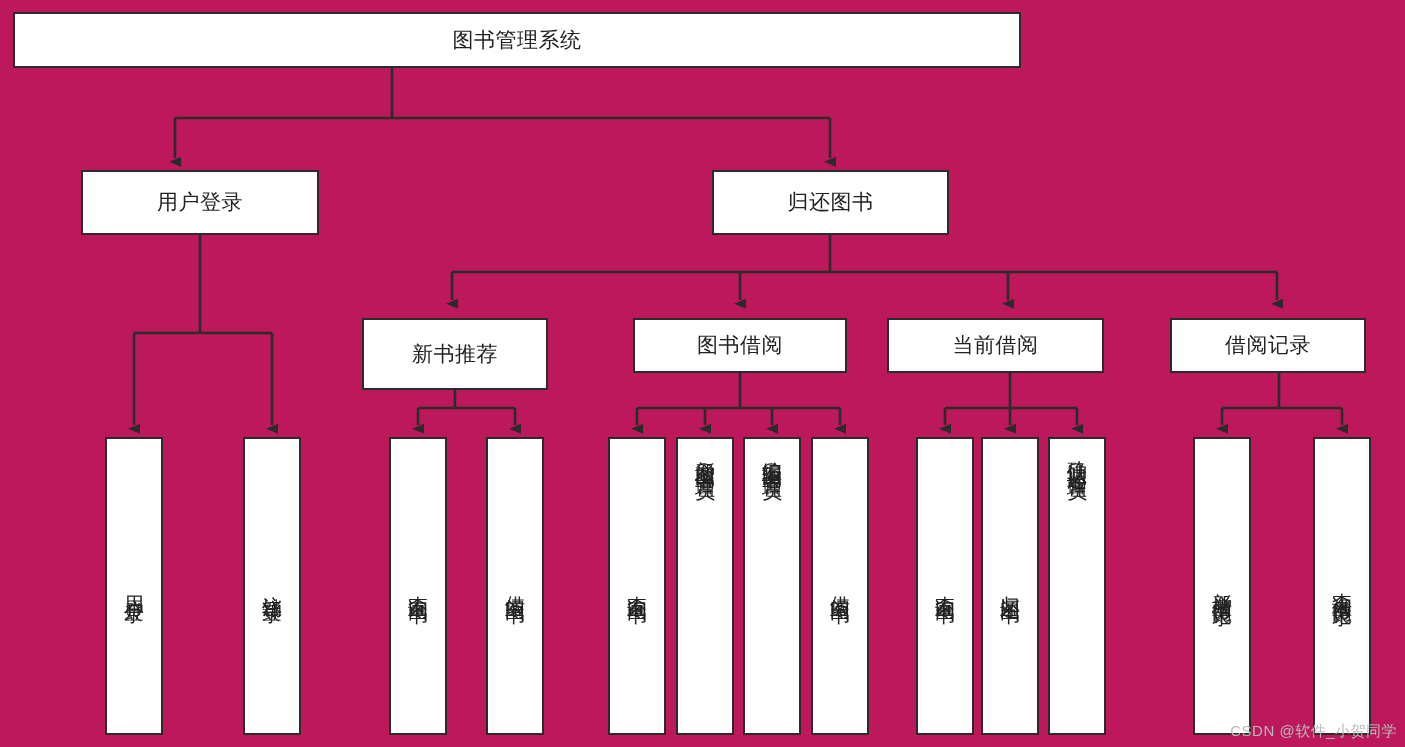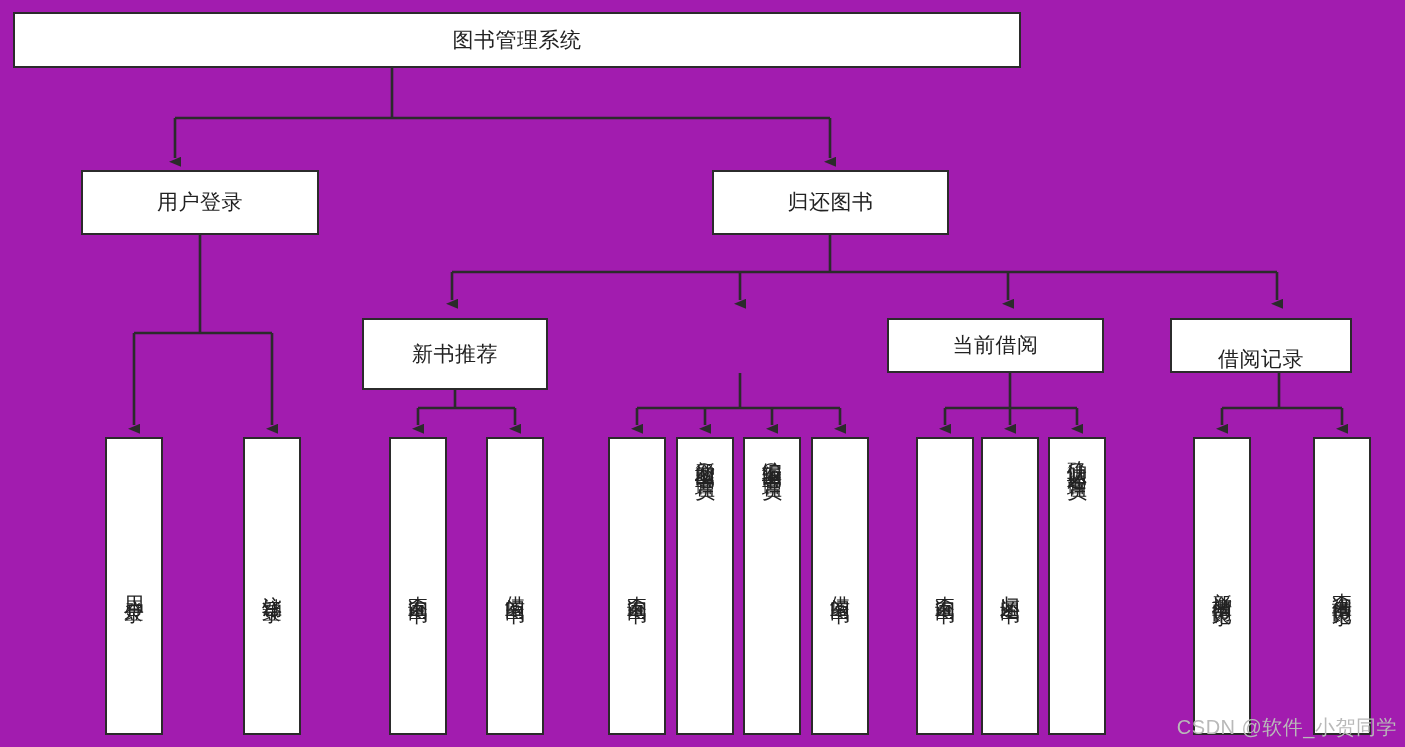--- a/index.html
+++ b/index.html
@@ -7,21 +7,21 @@
     padding: 0;
     background: #ffffff;
   }
   body {
     font-family: "Liberation Sans", "DejaVu Sans", sans-serif;
   }
   #diagram-root {
     position: relative;
     width: 1405px;
     height: 747px;
-    background: #a21caf;
+    background: #be185d;
     overflow: hidden;
   }
   #edge-layer {
     position: absolute;
     left: 0;
     top: 0;
     width: 1405px;
     height: 747px;
   }
   .node {
@@ -54,21 +54,21 @@
     padding-top: 6px;
   }
   .node.leaf.centered {
     align-items: center;
     padding-top: 0;
   }
   #watermark {
     position: absolute;
     right: 8px;
     bottom: 6px;
-    font-size: 20px;
+    font-size: 15px;
     color: #b9b9b9;
     letter-spacing: 0.5px;
     z-index: 5;
     white-space: nowrap;
   }
 </style>
 </head>
 <body>
 
 <div id="diagram-root">
@@ -130,24 +130,27 @@
   <div class="node" style="left:81px; top:170px; width:238px; height:65px;">
     <span class="node-label">用户登录</span>
   </div>
   <div class="node" style="left:712px; top:170px; width:237px; height:65px;">
     <span class="node-label">归还图书</span>
   </div>
 
   <div class="node" style="left:362px; top:318px; width:186px; height:72px;">
     <span class="node-label">新书推荐</span>
   </div>
+  <div class="node" style="left:633px; top:318px; width:214px; height:55px;">
+    <span class="node-label">图书借阅</span>
+  </div>
   <div class="node" style="left:887px; top:318px; width:217px; height:55px;">
     <span class="node-label">当前借阅</span>
   </div>
-  <div class="node" style="left:1170px; top:318px; width:182px; height:55px;align-items:flex-end;">
+  <div class="node" style="left:1170px; top:318px; width:196px; height:55px;">
     <span class="node-label">借阅记录</span>
   </div>
 
   <div class="node leaf centered" style="left:105px; top:437px; width:58px; height:298px;">
     <span class="node-label">用户登录</span>
   </div>
   <div class="node leaf centered" style="left:243px; top:437px; width:58px; height:298px;">
     <span class="node-label">注销登录</span>
   </div>
 

